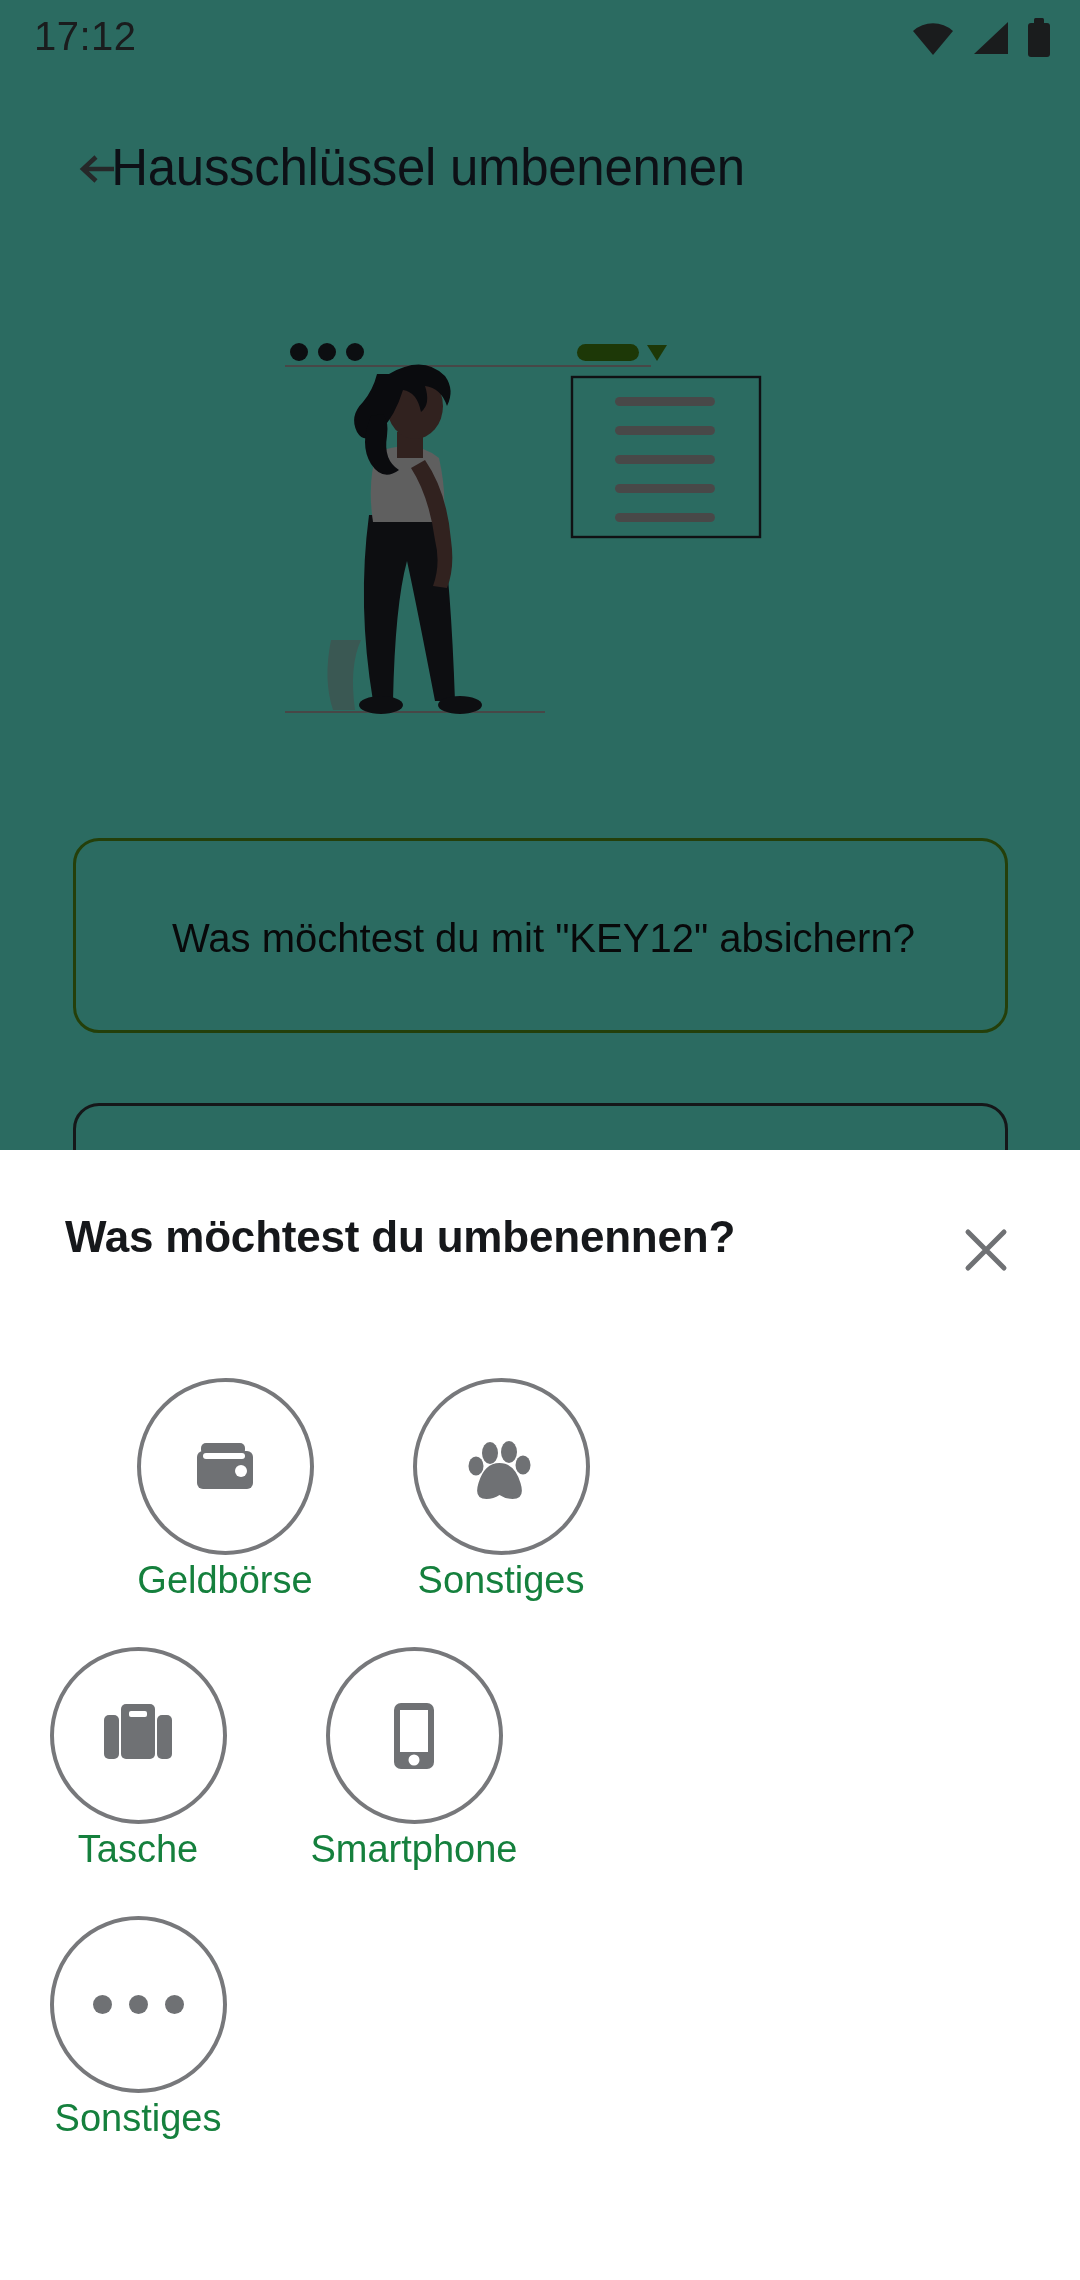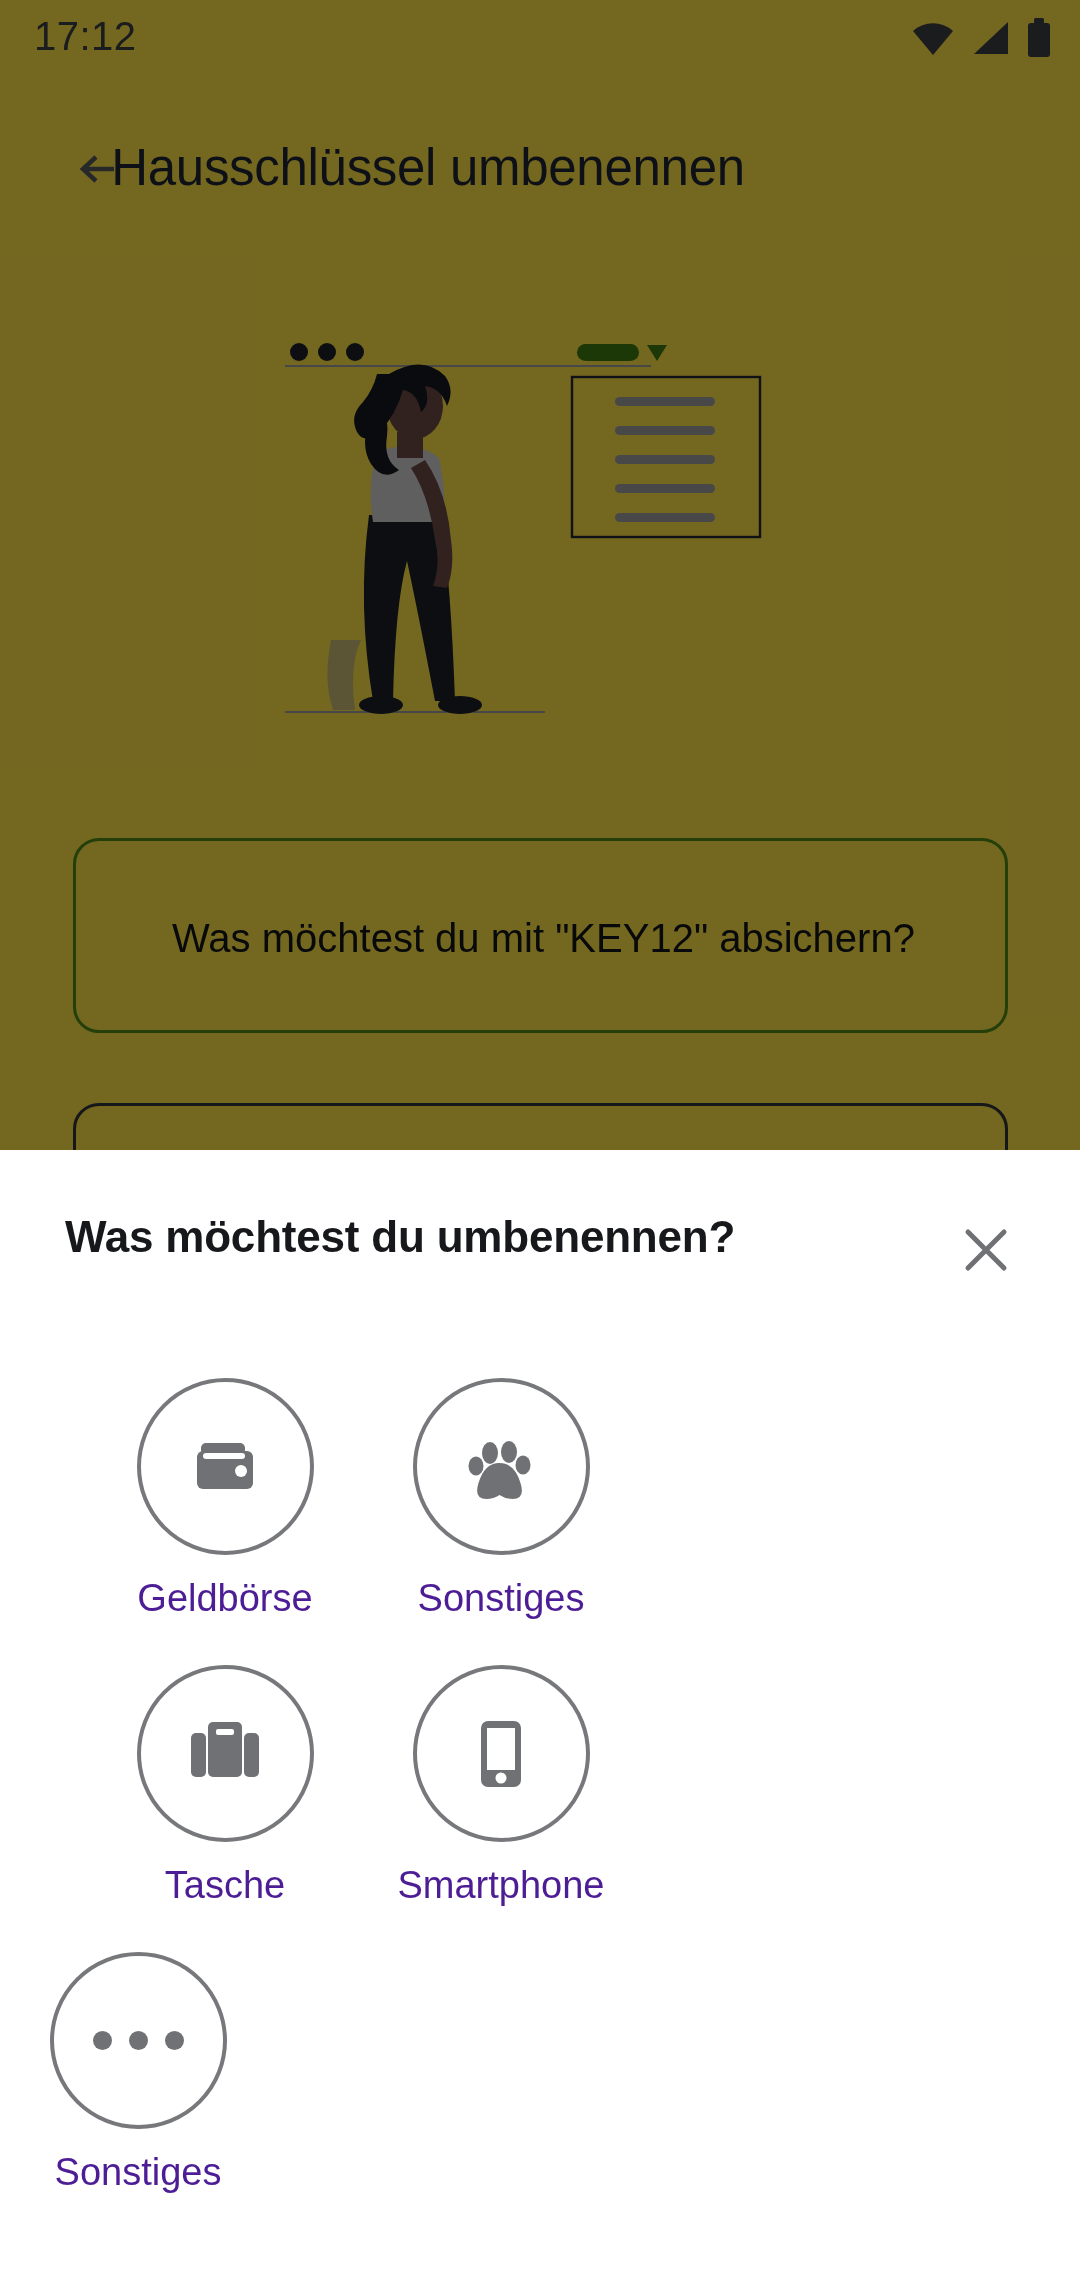--- a/index.html
+++ b/index.html
@@ -7,21 +7,21 @@
   body {
     font-family: "Liberation Sans", sans-serif;
     background:#ffffff;
     overflow:hidden;
     position:relative;
   }
 
   
   #app-screen {
     position:absolute; left:0; top:0; width:1080px; height:1150px;
-    background:#fde047;
+    background:#5eead4;
     overflow:hidden;
   }
   #app-inner { position:absolute; left:0; top:0; width:1080px; height:1150px; }
 
   .statusbar {
     position:absolute; left:0; top:0; width:1080px; height:80px;
   }
   .status-time {
     position:absolute; left:34px; top:14px;
     font-size:40px; color:#3a3d41; letter-spacing:0.5px;
@@ -80,31 +80,31 @@
 
   .grid {
     position:absolute; left:0; top:1378px; width:1080px;
   }
   .grid-row { display:flex; width:1080px; }
   .cell {
     width:276px; margin-left:0;
     display:flex; flex-direction:column; align-items:center;
   }
   .row1 { padding-left:87px; }
-  .row2 { padding-left:87px; margin-top:45px; }
+  .row2 { margin-top:45px; }
   .row3 { margin-top:45px; }
   .circle {
     width:177px; height:177px; border-radius:50%;
     border:4px solid #77787b;
     display:flex; align-items:center; justify-content:center;
     background:#fff;
   }
   .circle.selected { border-color:#76b72a; border-width:5px; }
   .cell-label {
-    margin-top:22px; font-size:38px; color:#4c1d95; text-align:right;
+    margin-top:4px; font-size:38px; color:#15803d; text-align:right;
     white-space:nowrap;
   }
 
   .dots-icon { display:flex; gap:17px; }
   .dots-icon span {
     width:19px; height:19px; border-radius:50%; background:#6f7174;
     display:block;
   }
 </style>
 </head>

